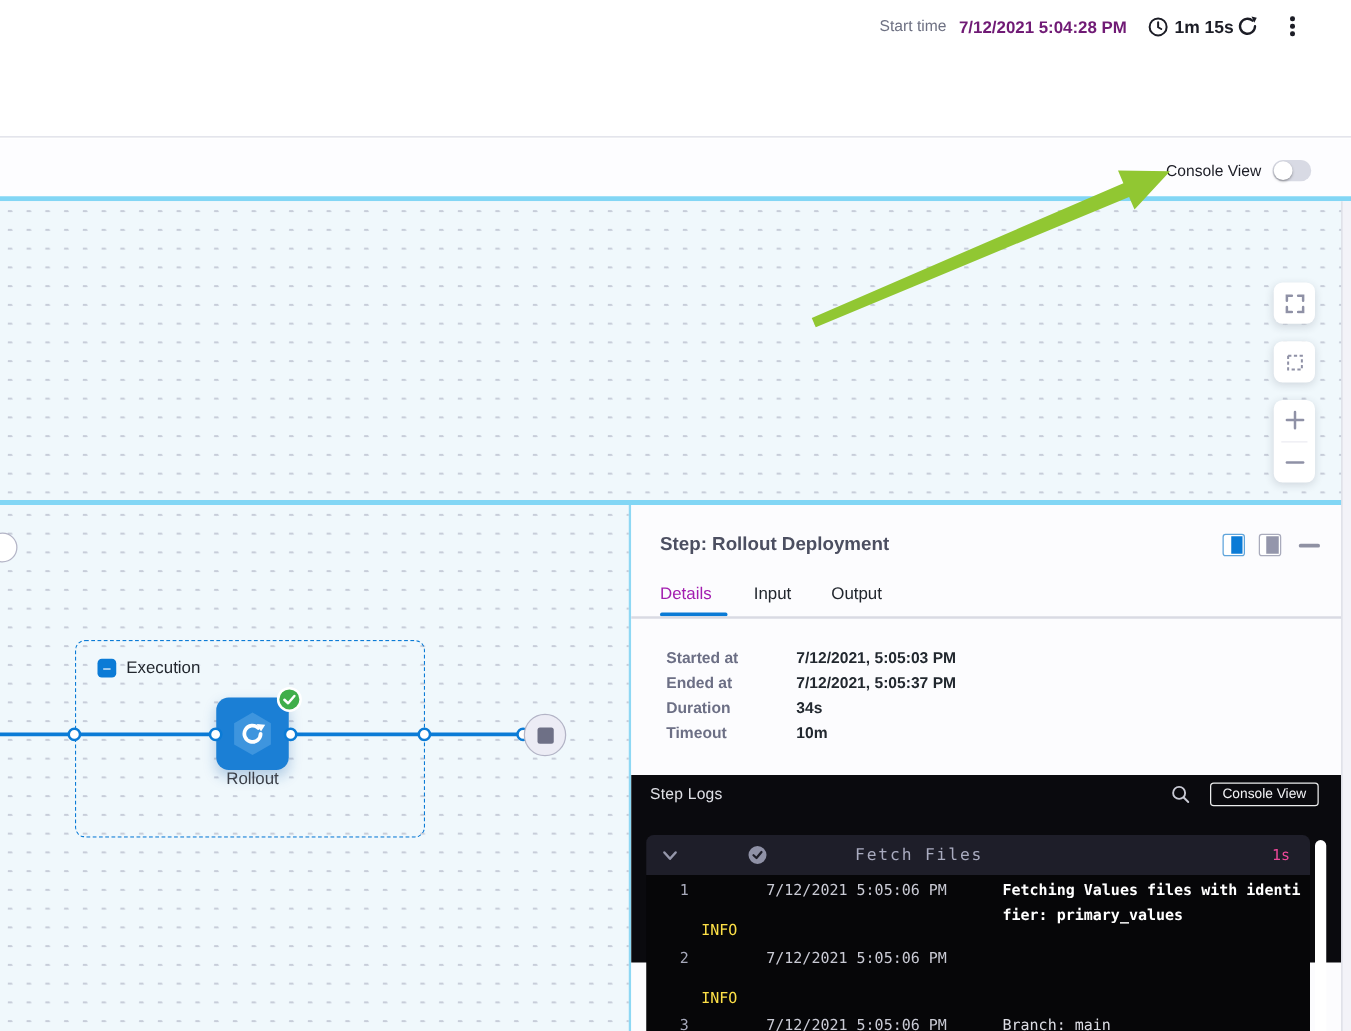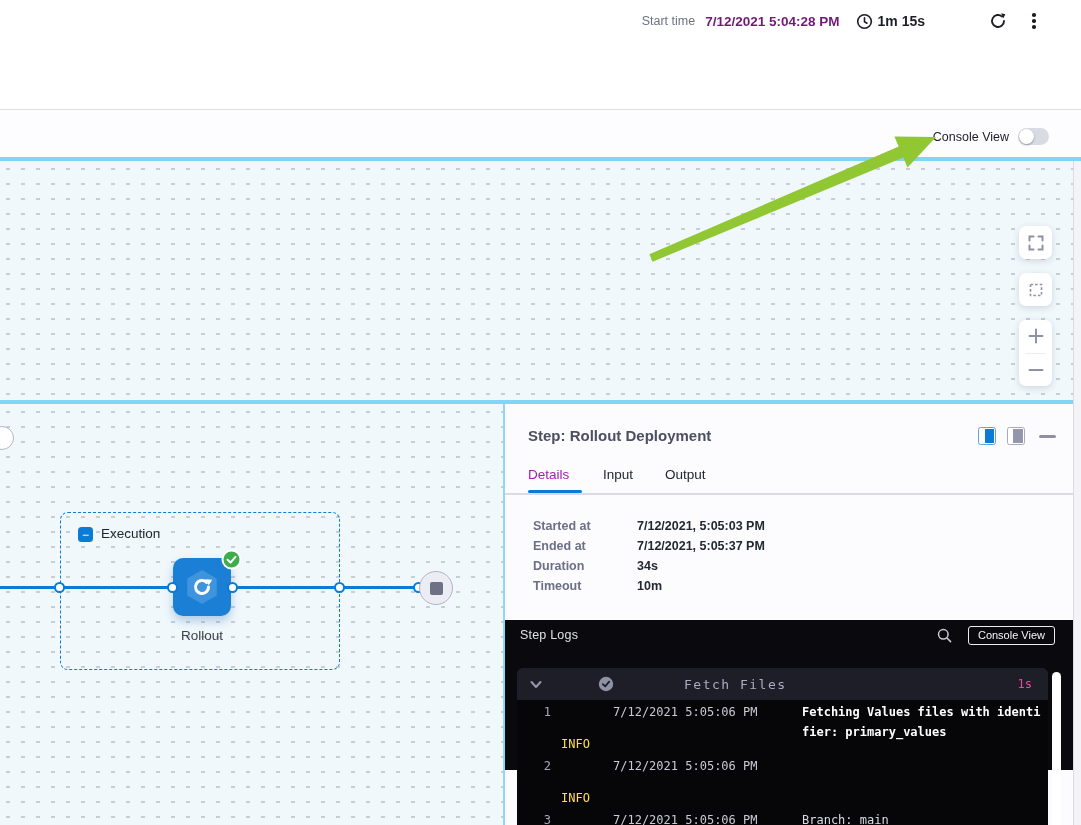--- a/index.html
+++ b/index.html
@@ -6,21 +6,21 @@
   html,body { width:1081px; height:825px; }
   body { font-family:"Liberation Sans", sans-serif; background:#fff; }
   .app { position:relative; width:1081px; height:825px; overflow:hidden; background:#fff; }
 
   
   .topbar { position:absolute; left:0; top:0; width:1081px; height:110px; background:#fff; border-bottom:1px solid #dcdde6; }
   .topbar-right { position:absolute; top:10px; right:36px; display:flex; align-items:center; height:22px; }
   .muted-label { font-size:12.5px; color:#6e7183; margin-right:10px; }
   .time-value { font-size:13.5px; font-weight:600; color:#701a75; margin-right:16px; }
   .clock-wrap { display:flex; align-items:center; margin-right:5px; }
-  .elapsed { font-size:14px; font-weight:700; color:#1c1d26; margin-right:62px; }
+  .elapsed { font-size:14px; font-weight:700; color:#1c1d26; }
   .icon-btn { display:flex; align-items:center; justify-content:center; width:22px; height:22px; cursor:pointer; }
   .refresh-btn { margin-right:14px; }
   .kebab { display:flex; flex-direction:column; gap:2.5px; align-items:center; }
   .kebab i { width:3.5px; height:3.5px; border-radius:50%; background:#1c1d26; }
 
   
   .toolbar { position:absolute; left:0; top:111px; width:1081px; height:46px; background:#fdfdff; }
   .console-toggle-row { position:absolute; top:17px; right:32px; display:flex; align-items:center; gap:9px; }
   .console-label { font-size:12.5px; color:#1c1d26; }
   .toggle { position:relative; width:31px; height:17px; border-radius:9px; background:#d8dae4; cursor:pointer; }
@@ -49,21 +49,21 @@
   .arrow-overlay { position:absolute; left:0; top:0; width:1081px; height:825px; pointer-events:none; z-index:60; }
 
   
   .partial-node { position:absolute; left:-10px; top:426px; width:24px; height:24px; border-radius:50%; background:#fff; border:1.5px solid #b3b4c6; }
   .flow-line { position:absolute; left:0; top:586px; width:420px; height:3px; background:#0b7bd6; }
   .exec-group { position:absolute; left:60px; top:512px; width:280px; height:158px; border:1.5px dashed #0b7bd6; border-radius:8px; }
   .exec-chip { position:absolute; left:17px; top:14px; width:15px; height:15px; background:#0b7bd6; border-radius:3.5px; color:#fff; display:flex; align-items:center; justify-content:center; font-size:12px; line-height:1; cursor:pointer; }
   .exec-label { position:absolute; left:40px; top:13px; font-size:13.5px; color:#22272e; }
   .step-node { position:absolute; left:173px; top:558px; width:58px; height:58px; border-radius:10px; background:#1b7fd5; box-shadow:0 5px 10px rgba(15,90,170,.28); cursor:pointer; }
   .status-badge { position:absolute; left:221px; top:549px; width:21px; height:21px; }
-  .node-label { position:absolute; left:112px; top:625px; width:180px; text-align:center; font-size:13.5px; line-height:22px; color:#3c4049; }
+  .node-label { position:absolute; left:112px; top:612px; width:180px; text-align:center; font-size:13.5px; line-height:22px; color:#3c4049; }
   .connector { position:absolute; width:11px; height:11px; border-radius:50%; background:#fff; border:2px solid #0b7bd6; top:582px; }
   .stop-node { position:absolute; left:419px; top:571px; width:34px; height:34px; border-radius:50%; background:#ececf5; border:1.5px solid #b3b4c6; display:flex; align-items:center; justify-content:center; cursor:pointer; }
   .stop-node .sq { width:13px; height:13px; border-radius:2px; background:#6e7086; }
 
   
   .panel { position:absolute; left:505px; top:404px; width:568px; height:421px; background:#fcfcfe; }
   .panel-title { position:absolute; left:23px; top:23px; font-size:15px; font-weight:600; color:#4c4f61; }
   .layout-icon { position:absolute; top:23px; width:18px; height:18px; border-radius:2.5px; background:#fff; cursor:pointer; }
   .li-1 { left:473px; border:1.5px solid #5fa4db; }
   .li-1 .fill { position:absolute; right:1px; top:1px; bottom:1px; width:55%; background:#0b7bd6; }

